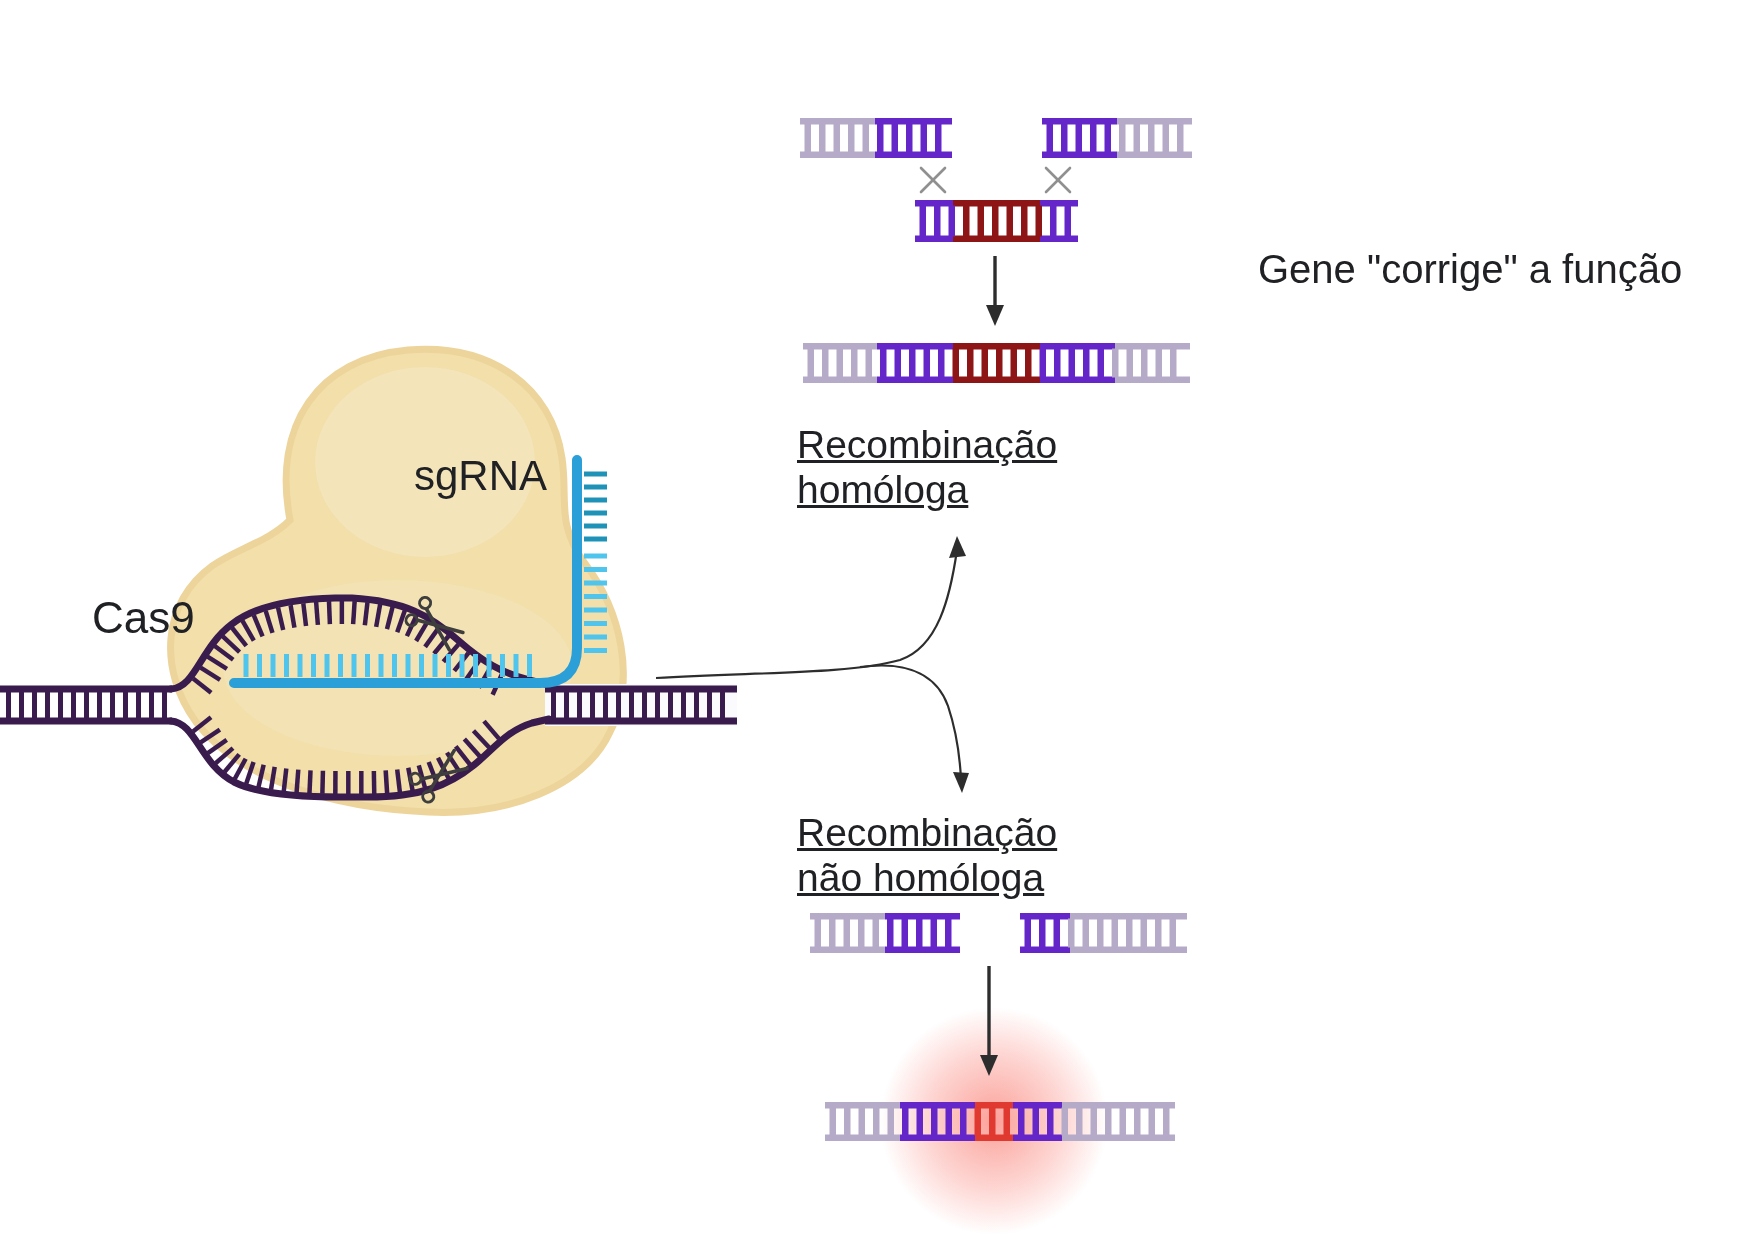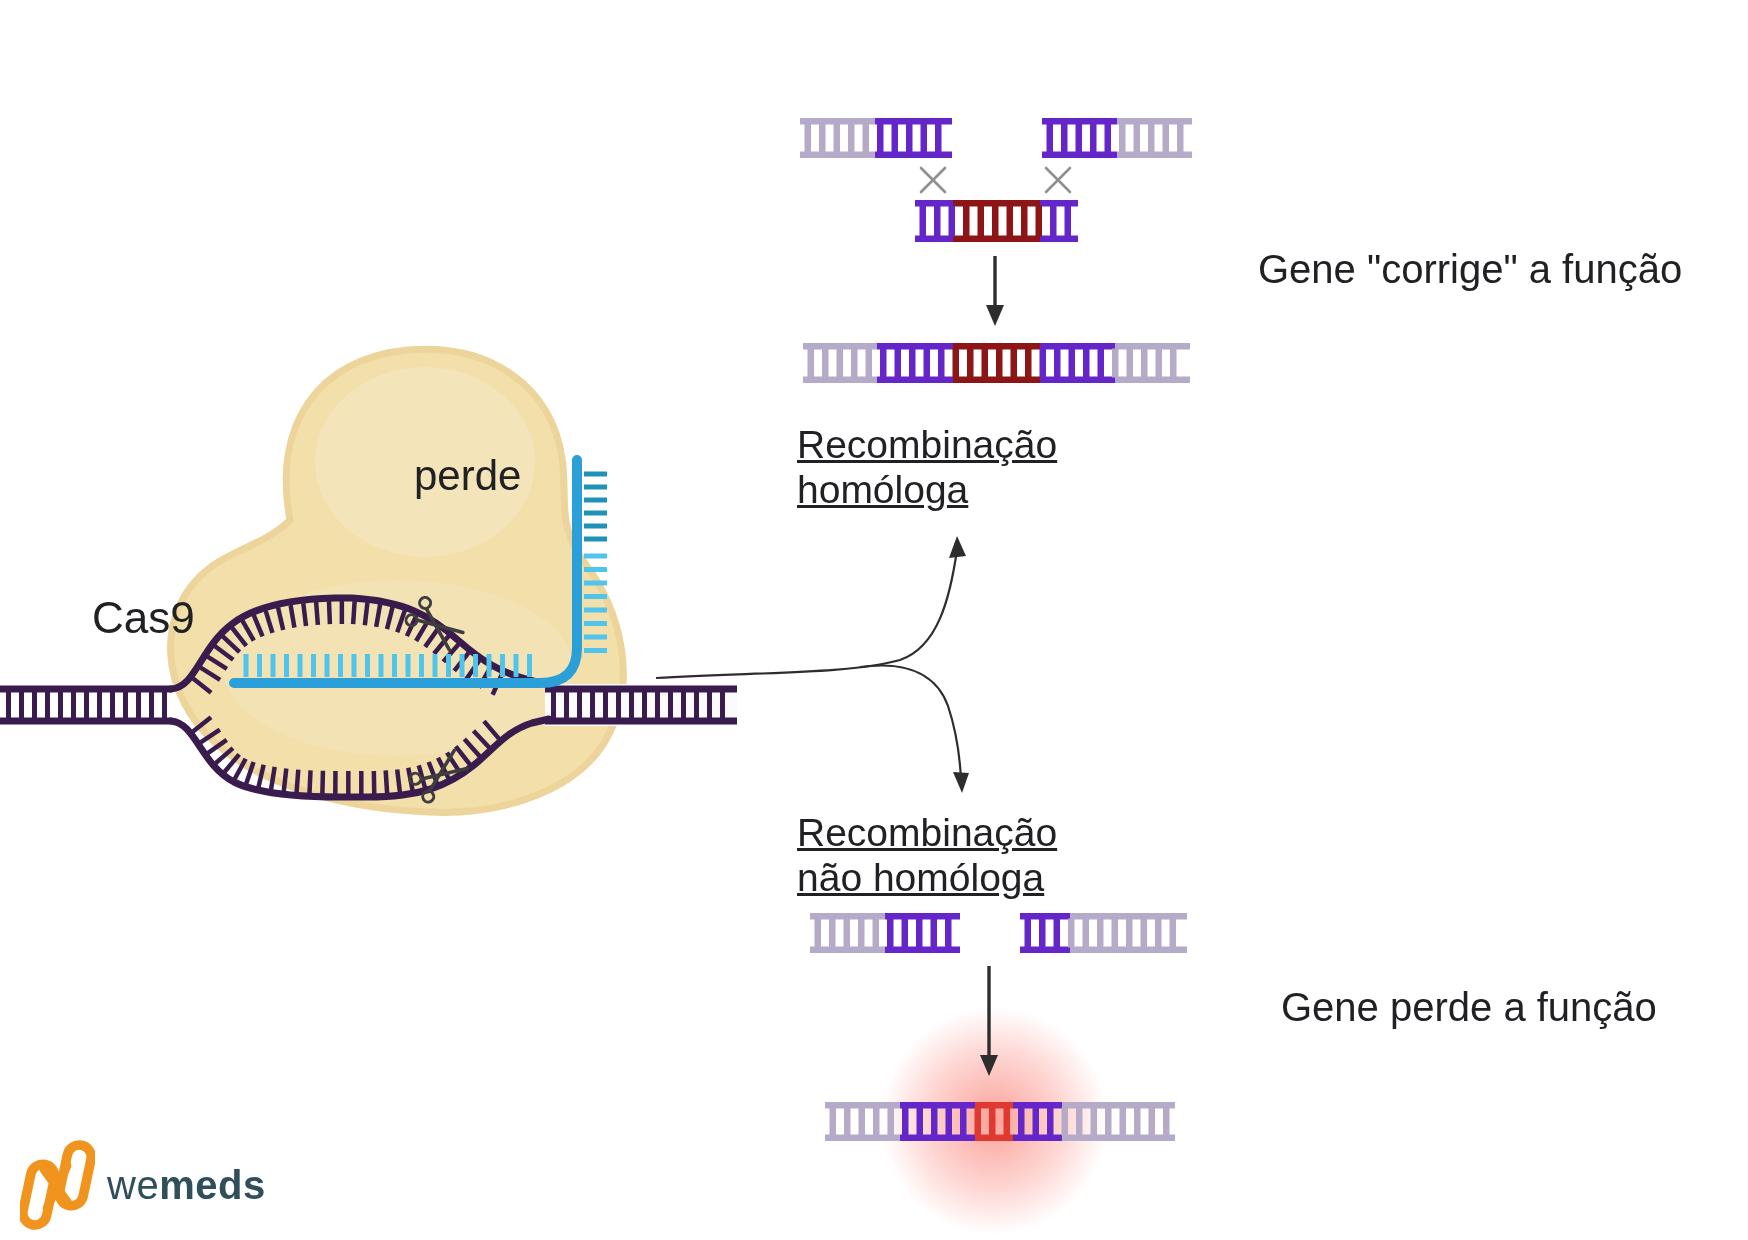--- a/index.html
+++ b/index.html
@@ -362,30 +362,20 @@
       <polygon class="arrowhead" points="989,1076 980,1055 998,1055"></polygon>
 
       <path class="thin" d="M 656 678 C 760 672 850 674 900 660 C 938 647 950 598 957 550"></path>
       <polygon class="arrowhead" points="957,536 949,558 966,556"></polygon>
       <path class="thin" d="M 860 667 C 912 660 938 678 948 706 C 956 730 960 760 961 779"></path>
       <polygon class="arrowhead" points="962,793 953,772 969,773"></polygon>
     </g>
   </svg>
 
   <div class="label" style="left:92px;top:592px;font-size:44px;">Cas9</div>
-  <div class="label" style="left:414px;top:452px;font-size:42px;">perde</div>
+  <div class="label" style="left:414px;top:452px;font-size:42px;">sgRNA</div>
   <div class="label center" style="left:797px;top:422px;width:400px;font-size:39px;">Recombinação
 homóloga</div>
   <div class="label center" style="left:797px;top:810px;width:400px;font-size:39px;">Recombinação
 não homóloga</div>
   <div class="label" style="left:1258px;top:246px;font-size:40px;">Gene "corrige" a função</div>
-  <div class="label" style="left:1281px;top:984px;font-size:40px;">Gene perde a função</div>
-
-  <div class="logo">
-    <svg width="75" height="90" viewBox="0 0 78 92">
-      <rect class="ring" x="7" y="24" width="25" height="64" rx="12.5" transform="rotate(12 19.5 56)"></rect>
-      <rect class="ring" x="45" y="4" width="25" height="64" rx="12.5" transform="rotate(12 57.5 36)"></rect>
-      <line class="ringline" x1="25" y1="30" x2="51" y2="66"></line>
-      <line class="ringline" x1="49" y1="26" x2="28" y2="70"></line>
-    </svg>
-    <div class="logo-text"><span>we</span><b>meds</b></div>
-  </div>
+
 </div>
 
 </body></html>

